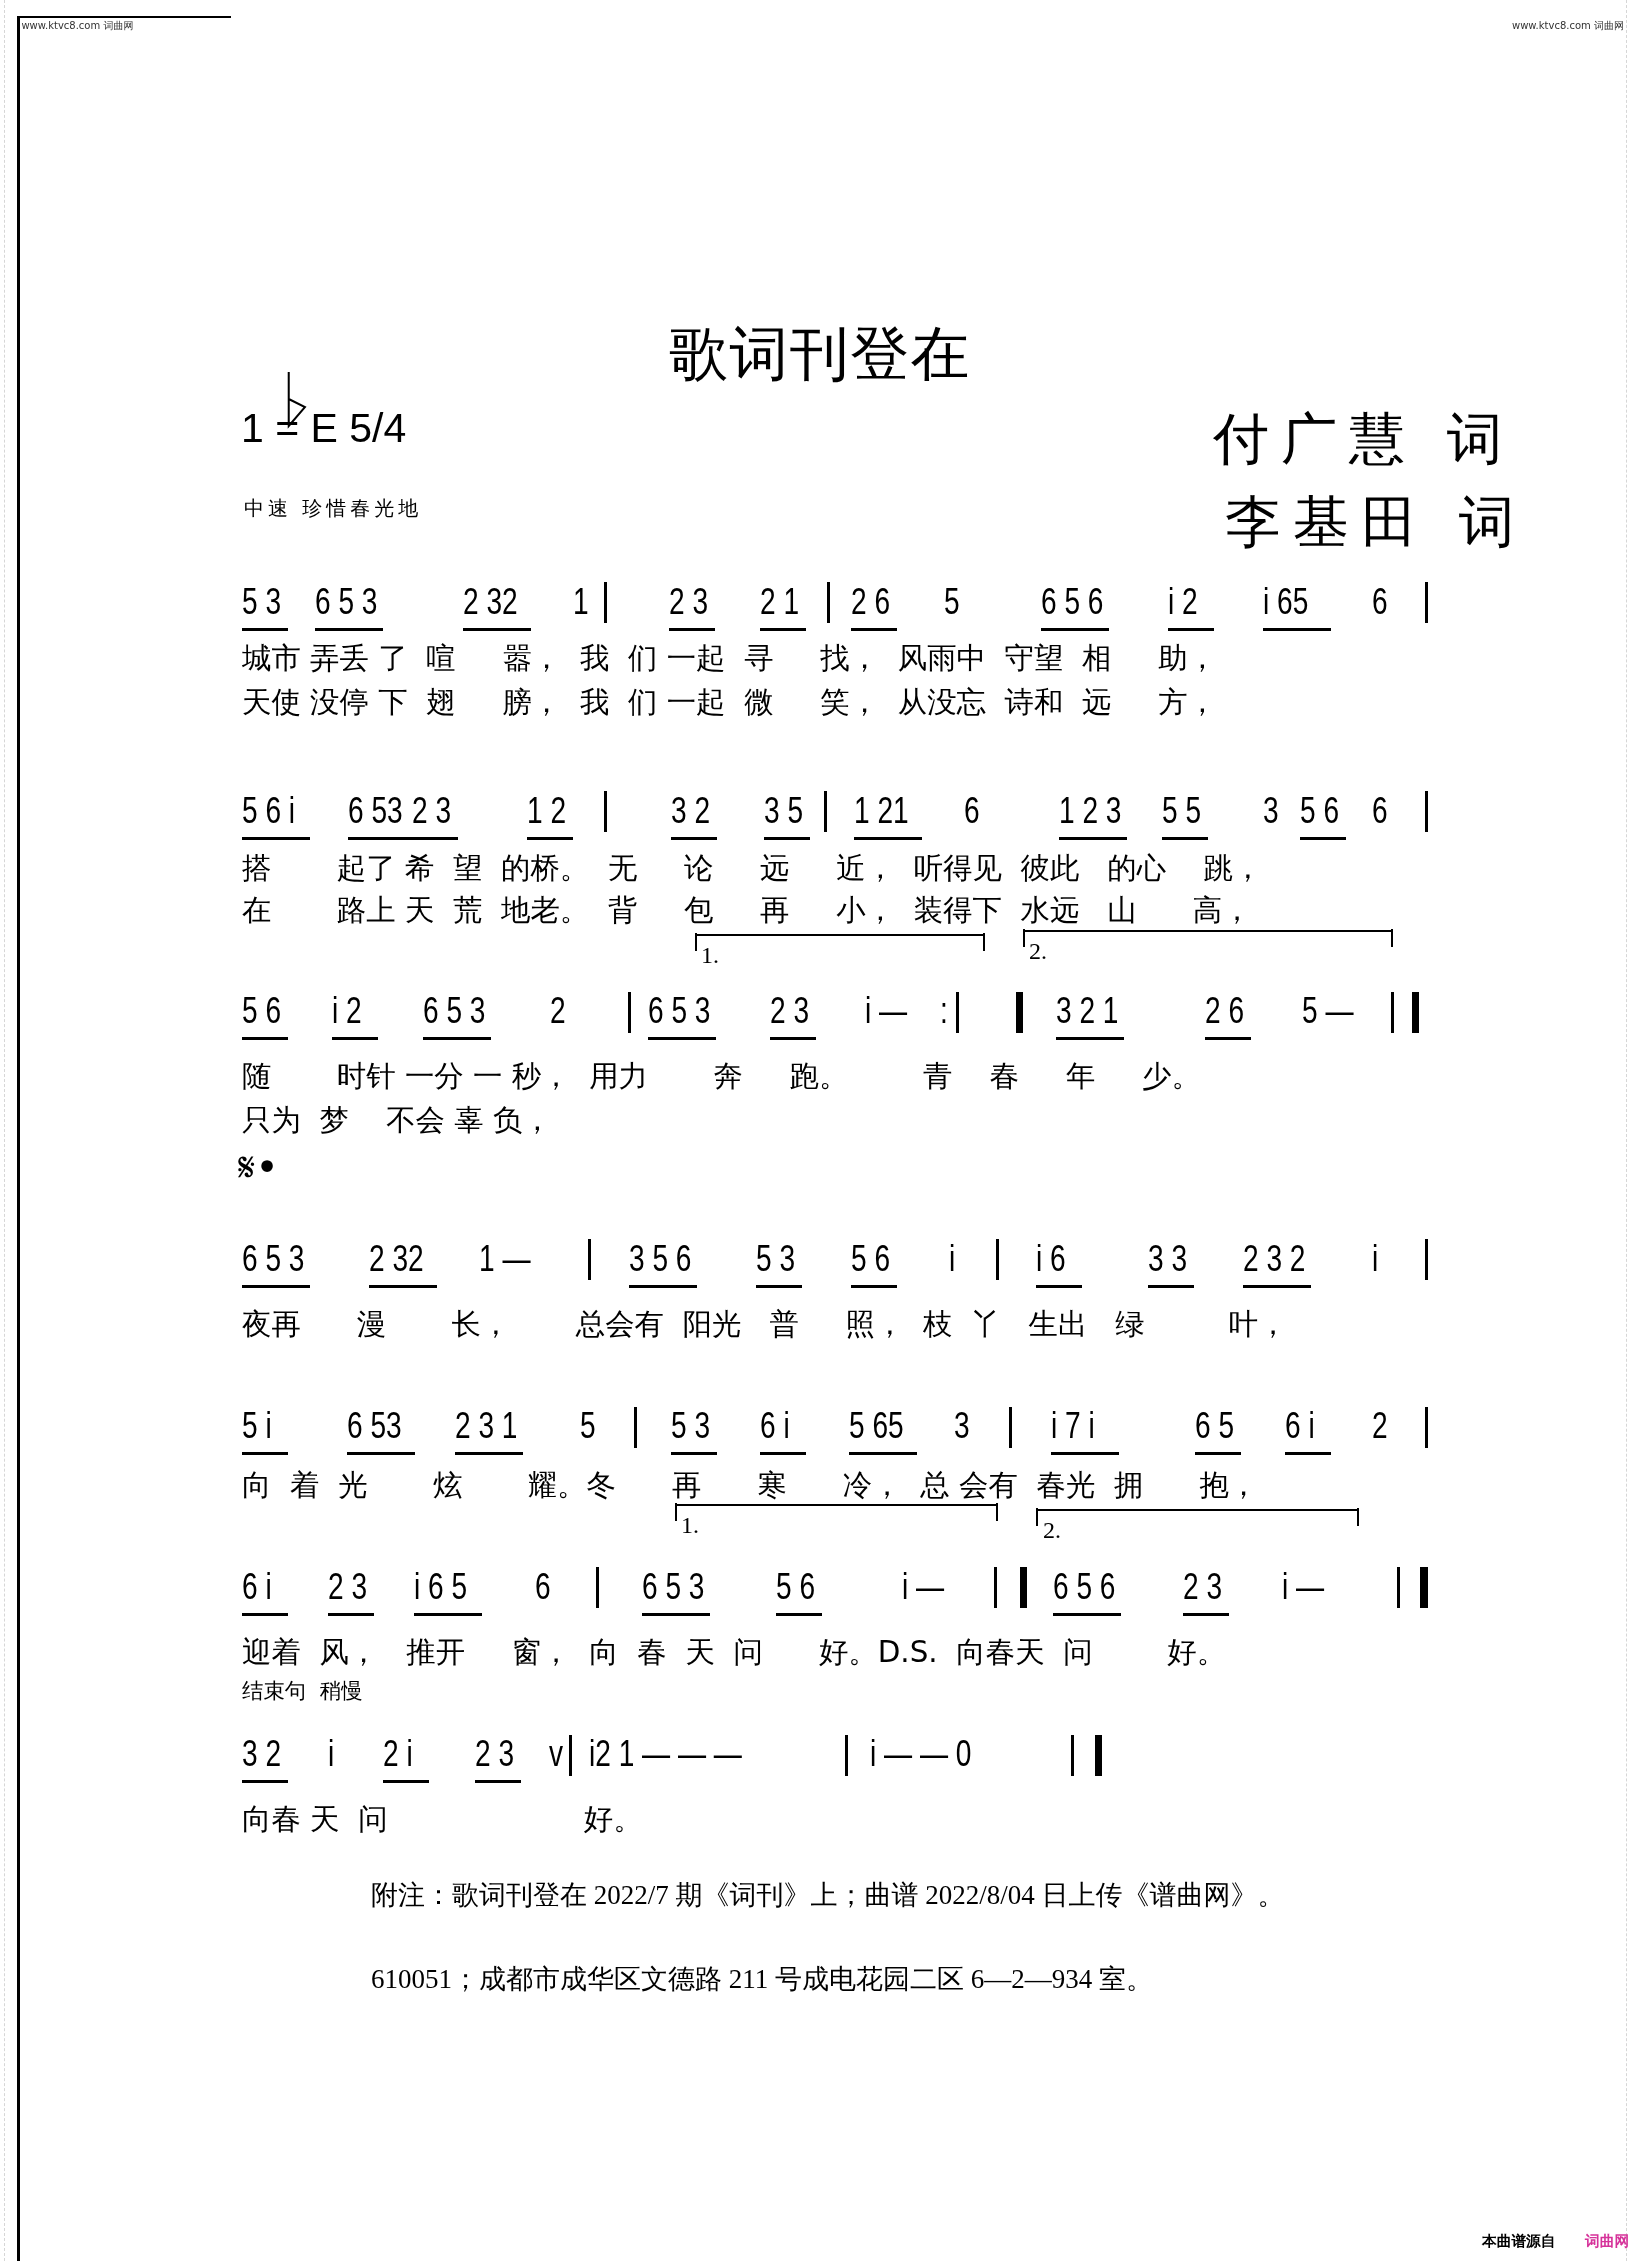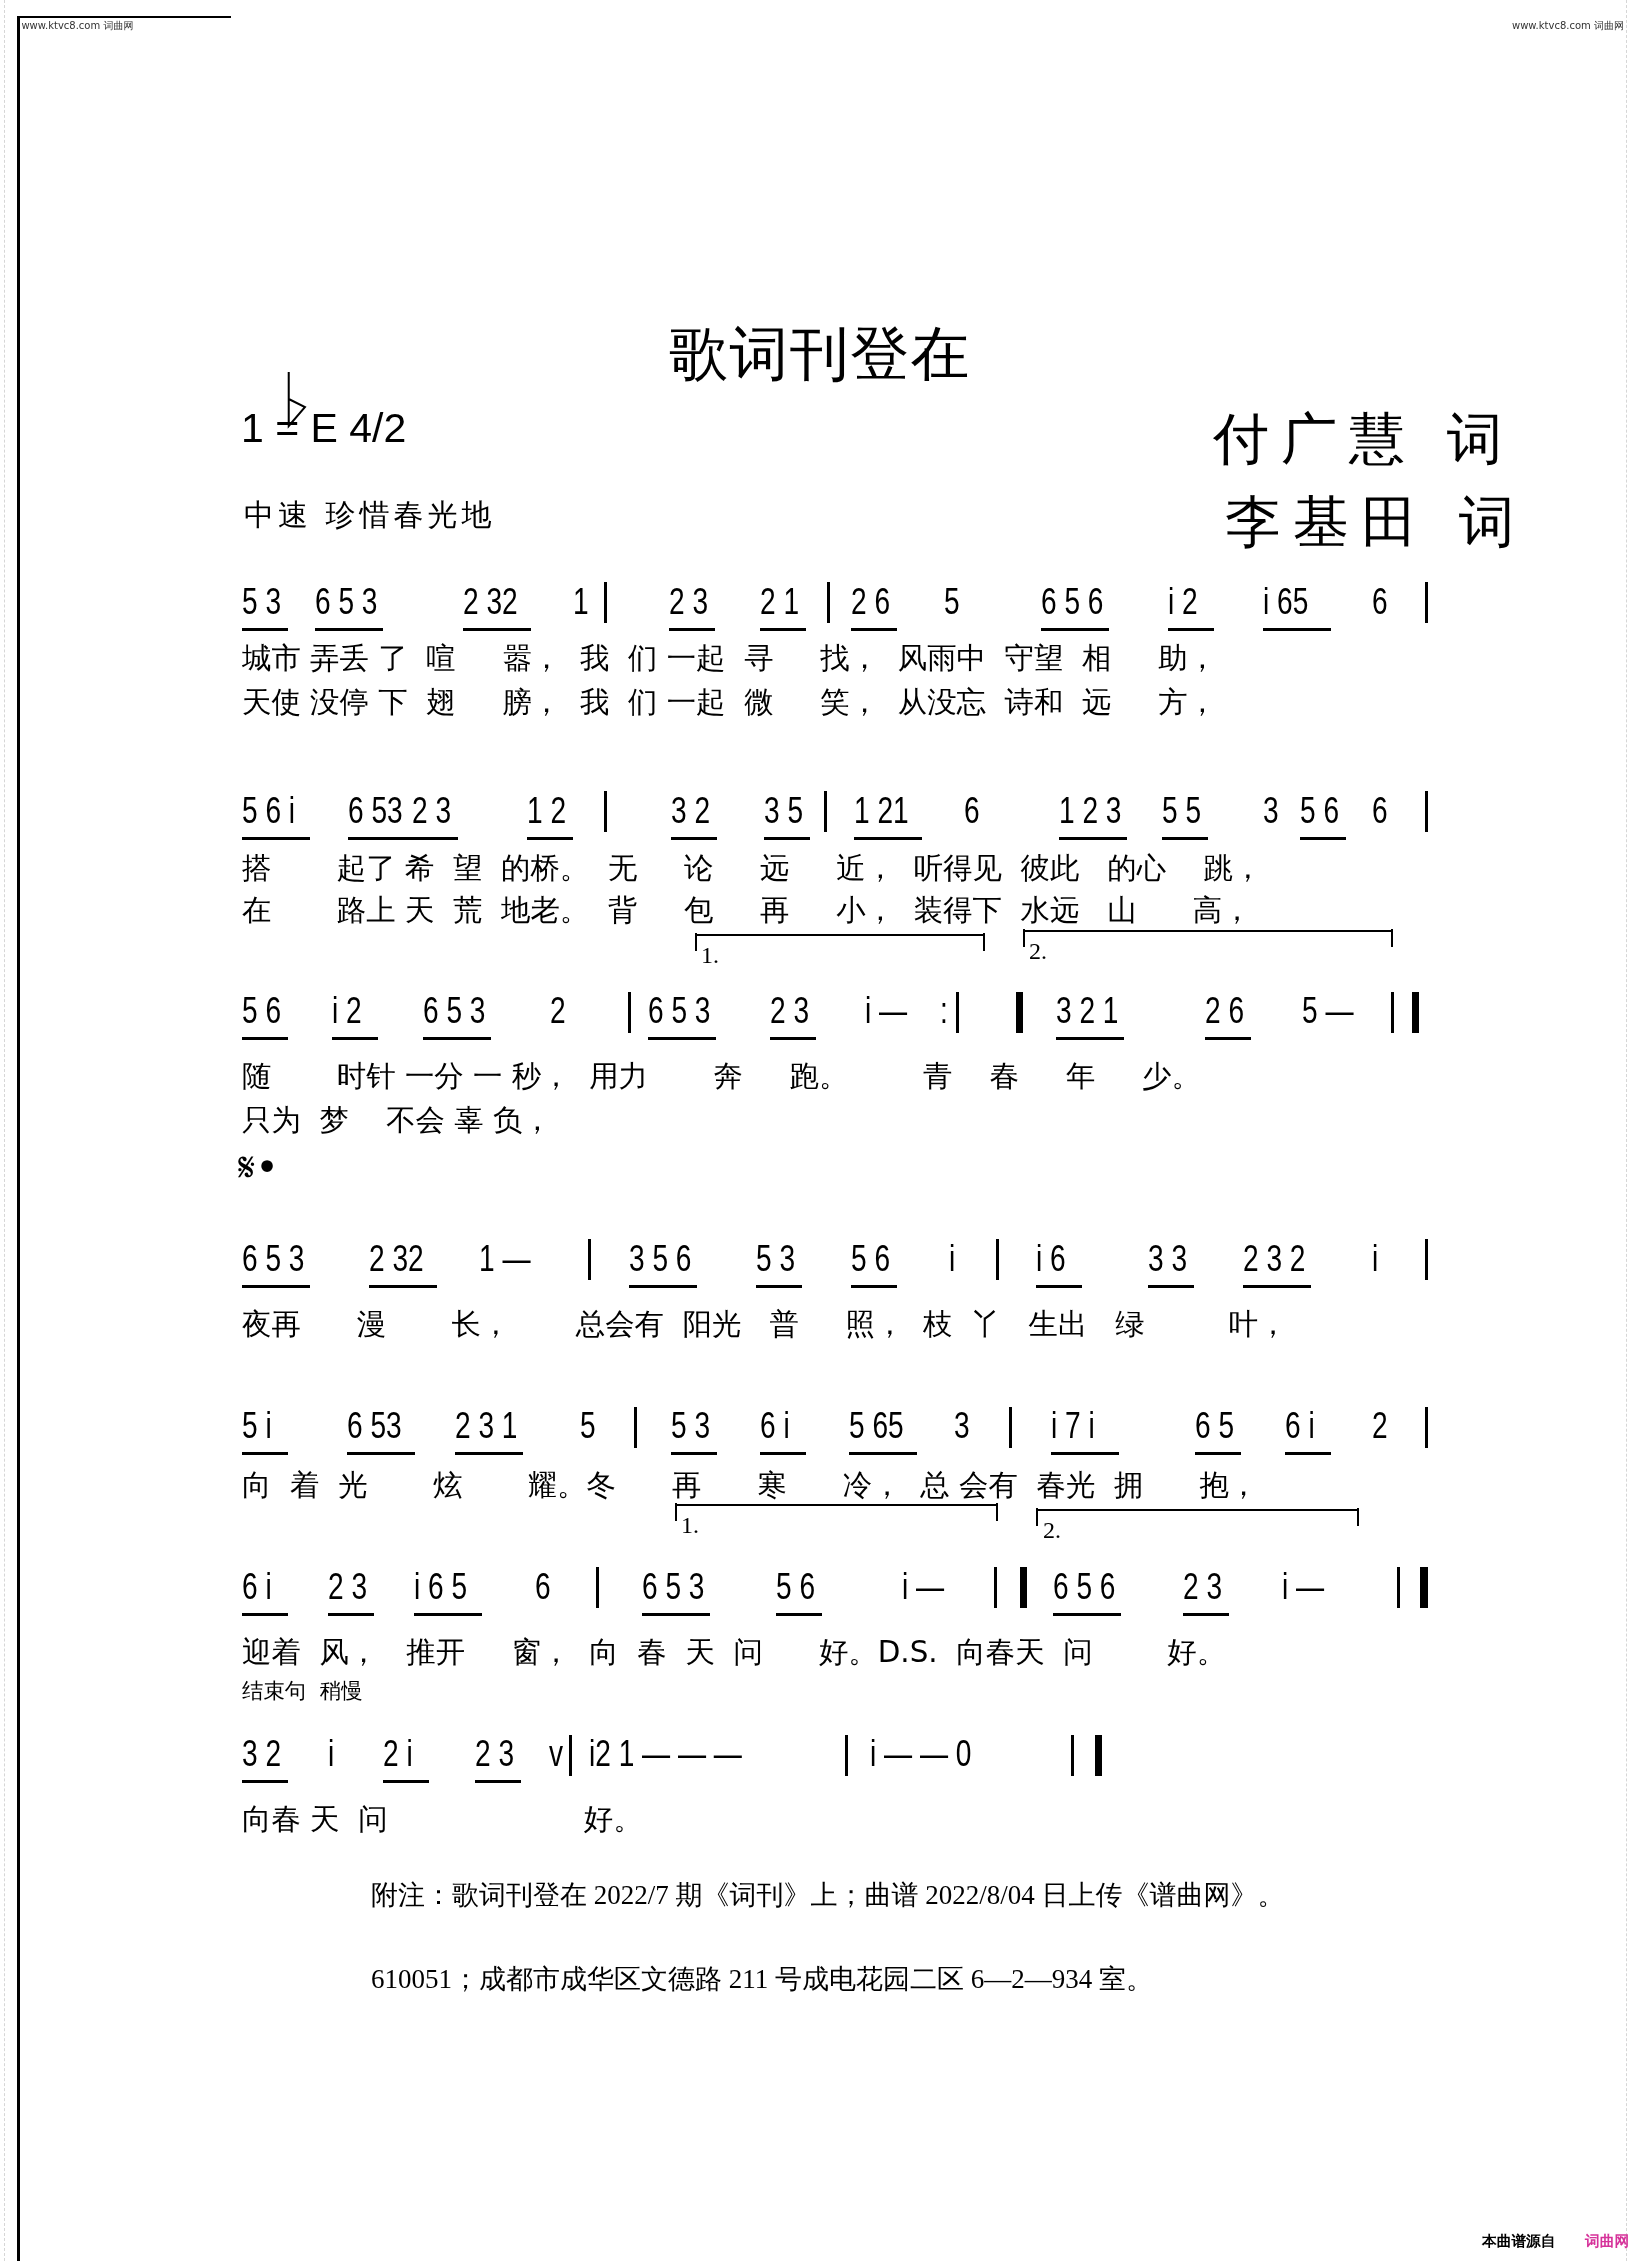--- a/index.html
+++ b/index.html
@@ -6,21 +6,21 @@
   body{width:1640px;height:2261px;position:relative;overflow:hidden;font-family:"DejaVu Sans","Liberation Sans",sans-serif;color:#000;}
   .abs{position:absolute;white-space:nowrap;}
   .frame-left{position:absolute;left:17.4px;top:16px;width:2.7px;height:2245px;background:#000;}
   .frame-top{position:absolute;left:17.4px;top:16px;width:214px;height:2px;background:#000;}
   .edge-dash{position:absolute;top:0;width:0;height:2261px;border-left:1.3px dashed #d6d6d6;}
   .wm{font-size:10px;color:#333;}
   .title{left:0;width:1640px;top:315px;text-align:center;font-size:59px;letter-spacing:1.3px;}
   .key{left:241px;top:405px;font-size:41px;font-family:"Liberation Sans",sans-serif;}
   .flat{left:286px;top:372px;width:23px;height:58px;}
   .credit{font-size:56px;letter-spacing:12px;}
-  .tempo{left:244px;top:495px;font-size:30px;letter-spacing:4px;}
+  .tempo{left:244px;top:495px;font-size:20px;letter-spacing:4px;}
   .tok{position:absolute;font-size:36px;font-family:"Liberation Sans",sans-serif;transform:scaleX(0.78);transform-origin:left top;}
   .lyr{position:absolute;font-size:29.4px;}
   .bar{position:absolute;width:3.3px;background:#000;}
   .bar.thick{width:7.4px;}
   .ul{position:absolute;height:2.7px;background:#000;}
   .volta{position:absolute;border-top:2.7px solid #000;height:17.4px;}
   .volta:before{content:"";position:absolute;left:-1.3px;top:-2.7px;width:2.7px;height:17.4px;background:#000;}
   .volta:after{content:"";position:absolute;right:-1.3px;top:-2.7px;width:2.7px;height:17.4px;background:#000;}
   .vnum{position:absolute;font-size:24px;font-family:"Liberation Serif",serif;}
   .notes{font-size:27px;font-family:"Liberation Serif",serif;}
@@ -33,21 +33,21 @@
 <div class="frame-left"></div>
 <div class="frame-top"></div>
 <div class="edge-dash" style="left:4px"></div>
 <div class="edge-dash" style="left:1626px"></div>
 
 <div class="abs wm" style="left:21.4px;top:19px">www.ktvc8.com 词曲网</div>
 <div class="abs wm" style="left:1512px;top:19px">www.ktvc8.com 词曲网</div>
 
 <div class="abs title">歌词刊登在</div>
 
-<div class="abs key">1 = E   4/2</div>
+<div class="abs key">1 = E   5/4</div>
 <svg class="abs flat" viewBox="0 0 34 86">
   <path d="M4 0 V80 L28 52 L4 40" fill="none" stroke="#000" stroke-width="3"></path>
 </svg>
 
 <div class="abs credit" style="left:1213px;top:402px">付广慧 词</div>
 <div class="abs credit" style="left:1225px;top:485px">李基田 词</div>
 <div class="abs tempo">中速  珍惜春光地</div>
 
 <div id="score">
     <div class="tok" style="left: 242px; top: 581px;">5 3</div>

